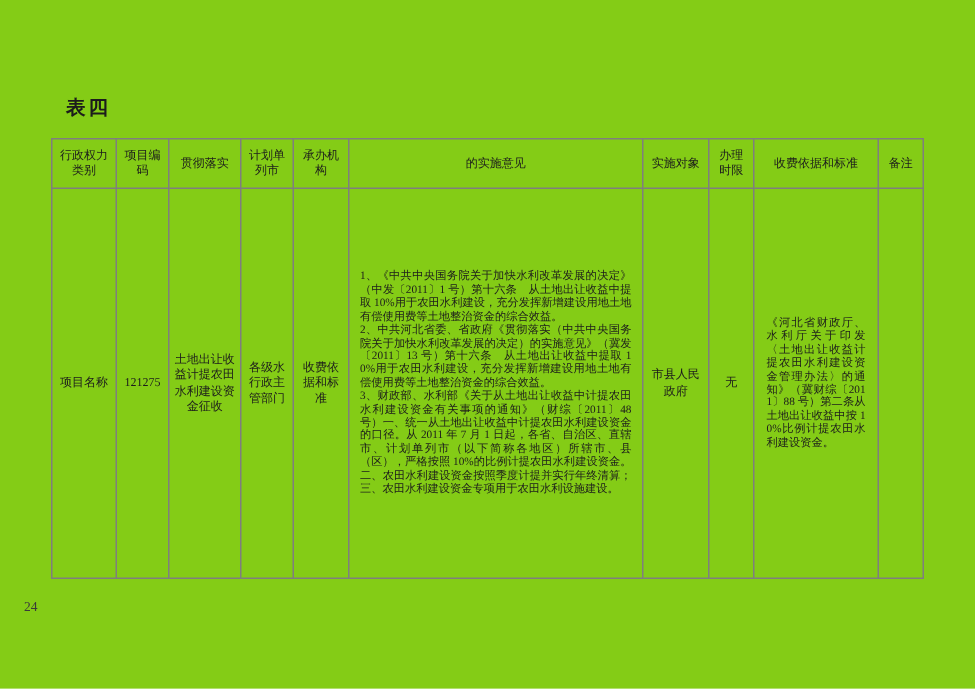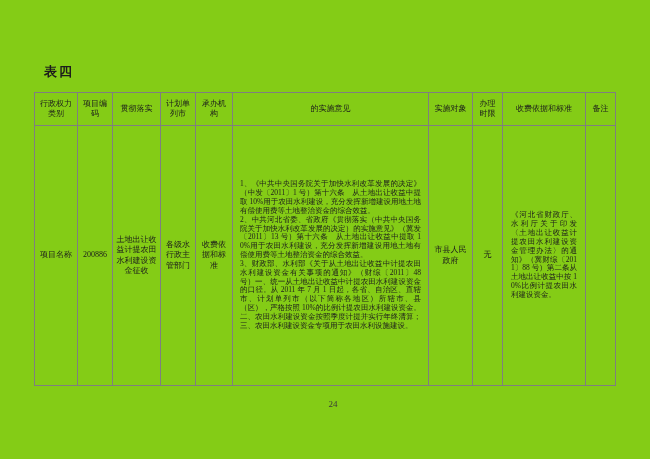--- a/index.html
+++ b/index.html
@@ -33,21 +33,21 @@
   }
   td {
     font-size: 8px; line-height: 1.3;
     text-align: center; padding: 3px 3px; height: 260px;
   }
   td.basis-cell { text-align: justify; font-size: 7.5px; line-height: 1.18; padding: 4px 7px; margin-top: 22px; }
   td.fee-cell   { text-align: justify; font-size: 7.5px; line-height: 1.18; padding: 4px 8px; }
   .basis-cell p { margin: 0; text-align: justify; }
   .page-number {
     position: absolute; left: 16px; right: 0; top: 399px;
-    text-align: center; font-size: 9px; color: #3a3a3a; font-family: Liberation Serif, serif;
+    text-align: left; font-size: 9px; color: #3a3a3a; font-family: Liberation Serif, serif;
   }
 </style>
 </head>
 <body>
 
 <div class="page">
 
   <div class="doc-title">表四</div>
 
   <table class="main">
@@ -73,21 +73,21 @@
         <th>的实施意见</th>
         <th>实施对象</th>
         <th>办理时限</th>
         <th>收费依据和标准</th>
         <th>备注</th>
       </tr>
     </thead>
     <tbody>
       <tr>
         <td>项目名称</td>
-        <td>200886</td>
+        <td>121275</td>
         <td>土地出让收益计提农田水利建设资金征收</td>
         <td>各级水行政主管部门</td>
         <td>收费依据和标准</td>
         <td class="basis-cell">
           <p>1、《中共中央国务院关于加快水利改革发展的决定》（中发〔2011〕1 号）第十六条　从土地出让收益中提取 10%用于农田水利建设，充分发挥新增建设用地土地有偿使用费等土地整治资金的综合效益。</p>
           <p>2、中共河北省委、省政府《贯彻落实（中共中央国务院关于加快水利改革发展的决定）的实施意见》（冀发〔2011〕13 号）第十六条　从土地出让收益中提取 10%用于农田水利建设，充分发挥新增建设用地土地有偿使用费等土地整治资金的综合效益。</p>
           <p>3、财政部、水利部《关于从土地出让收益中计提农田水利建设资金有关事项的通知》（财综〔2011〕48 号）一、统一从土地出让收益中计提农田水利建设资金的口径。从 2011 年 7 月 1 日起，各省、自治区、直辖市、计划单列市（以下简称各地区）所辖市、县（区），严格按照 10%的比例计提农田水利建设资金。二、农田水利建设资金按照季度计提并实行年终清算；三、农田水利建设资金专项用于农田水利设施建设。</p>
         </td>
         <td>市县人民政府</td>
         <td>无</td>

